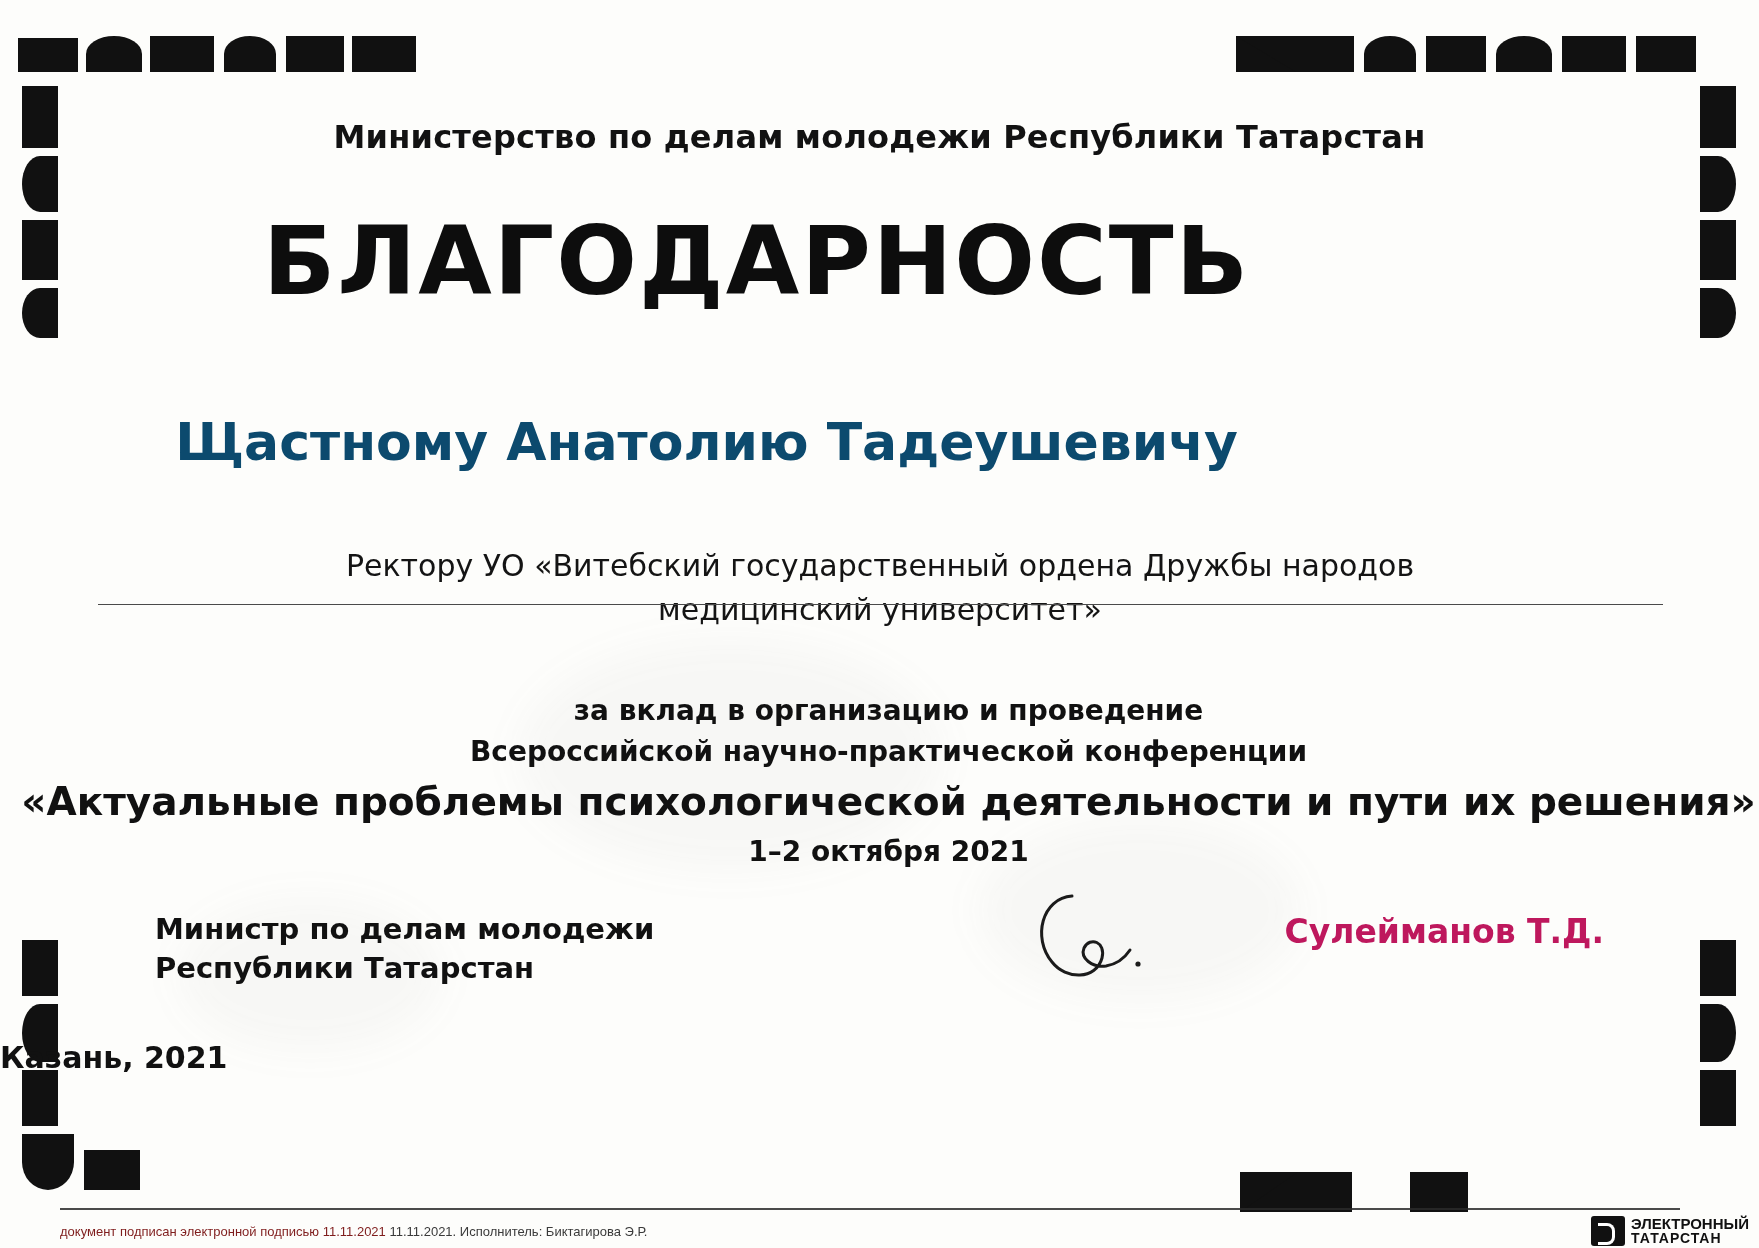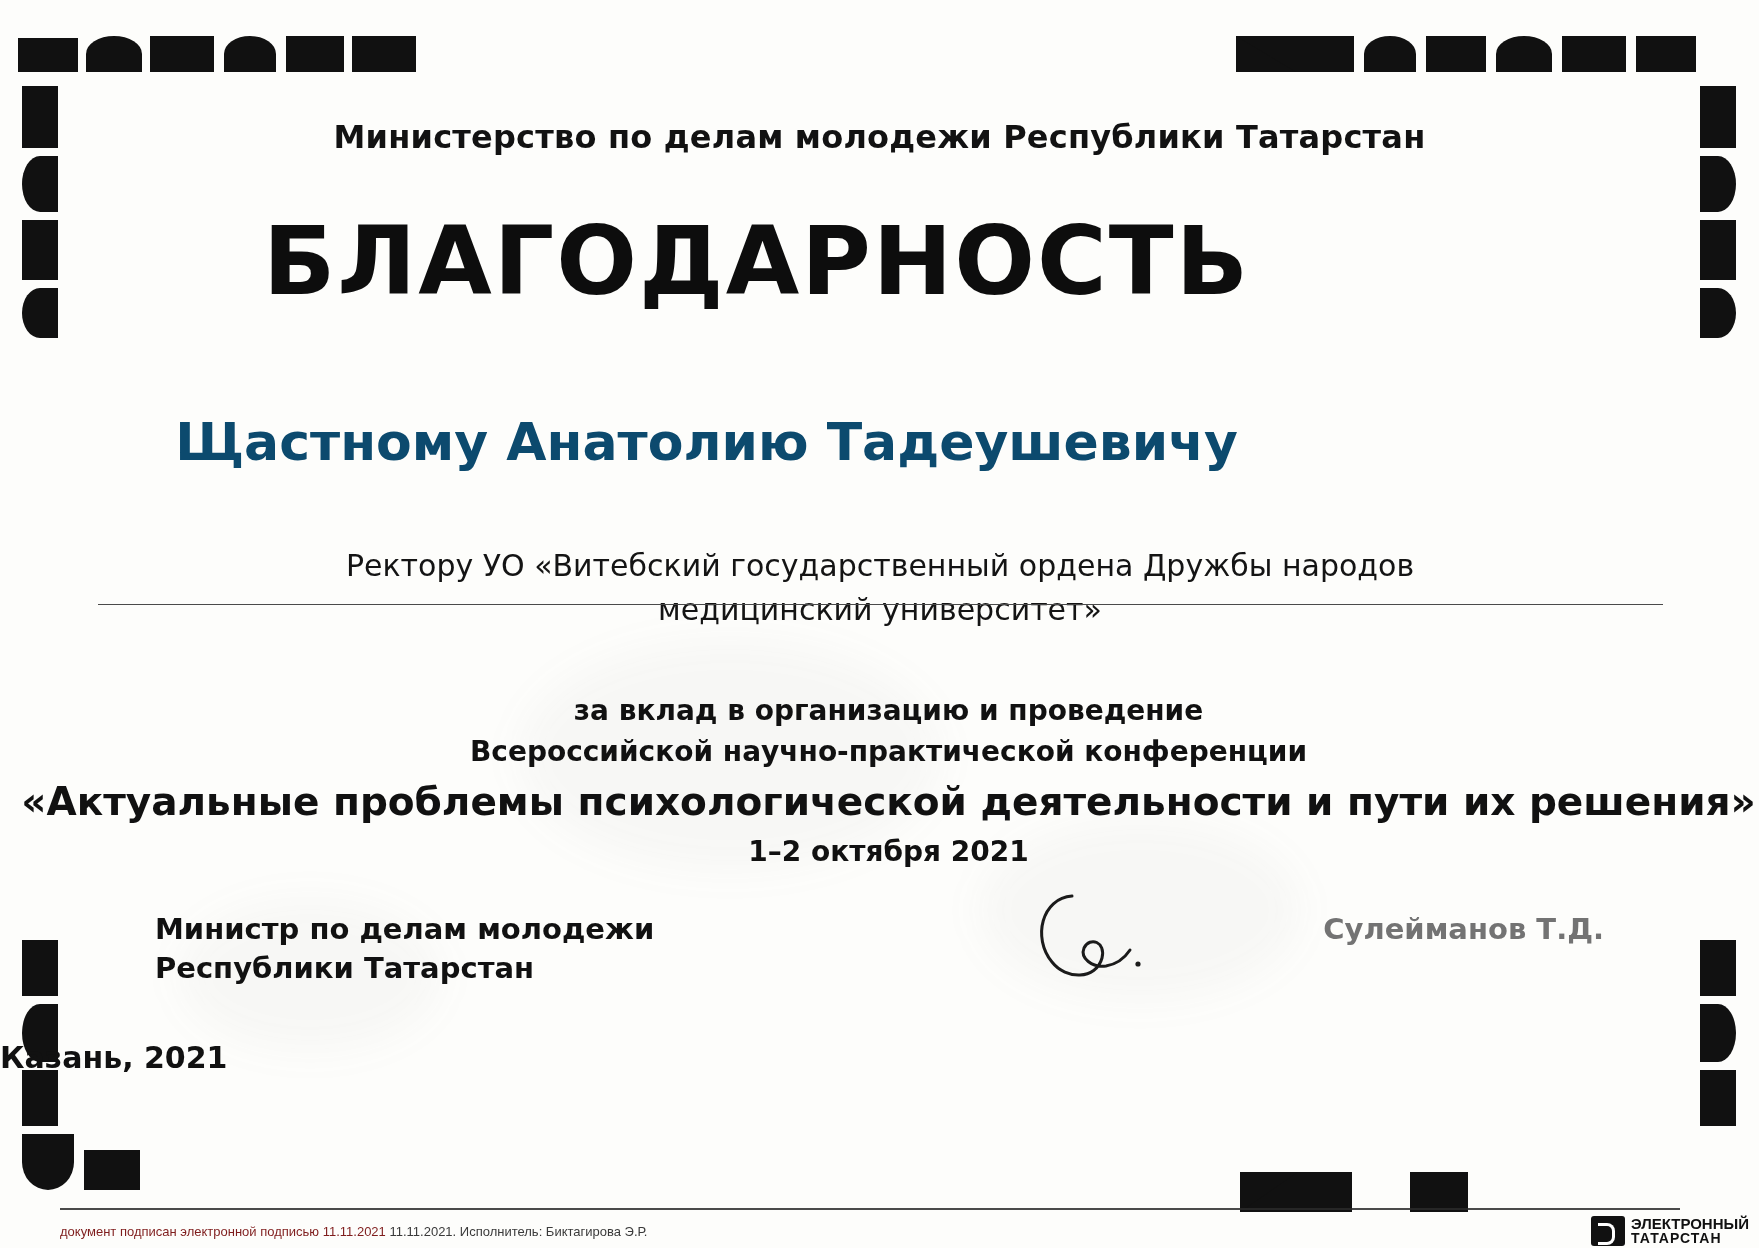--- a/index.html
+++ b/index.html
@@ -130,23 +130,23 @@
     font-size: 29px;
     font-weight: 700;
     line-height: 1.35;
     color: #111;
   }
 
   .signer-name {
     position: absolute;
     top: 912px;
     right: 155px;
-    font-size: 29px;
-    font-weight: 700;
-    color: #737373;
+    font-size: 33px;
+    font-weight: 700;
+    color: #be185d;
   }
 
   .signature {
     position: absolute;
     top: 880px;
     left: 1030px;
     width: 180px;
     height: 120px;
   }
 

